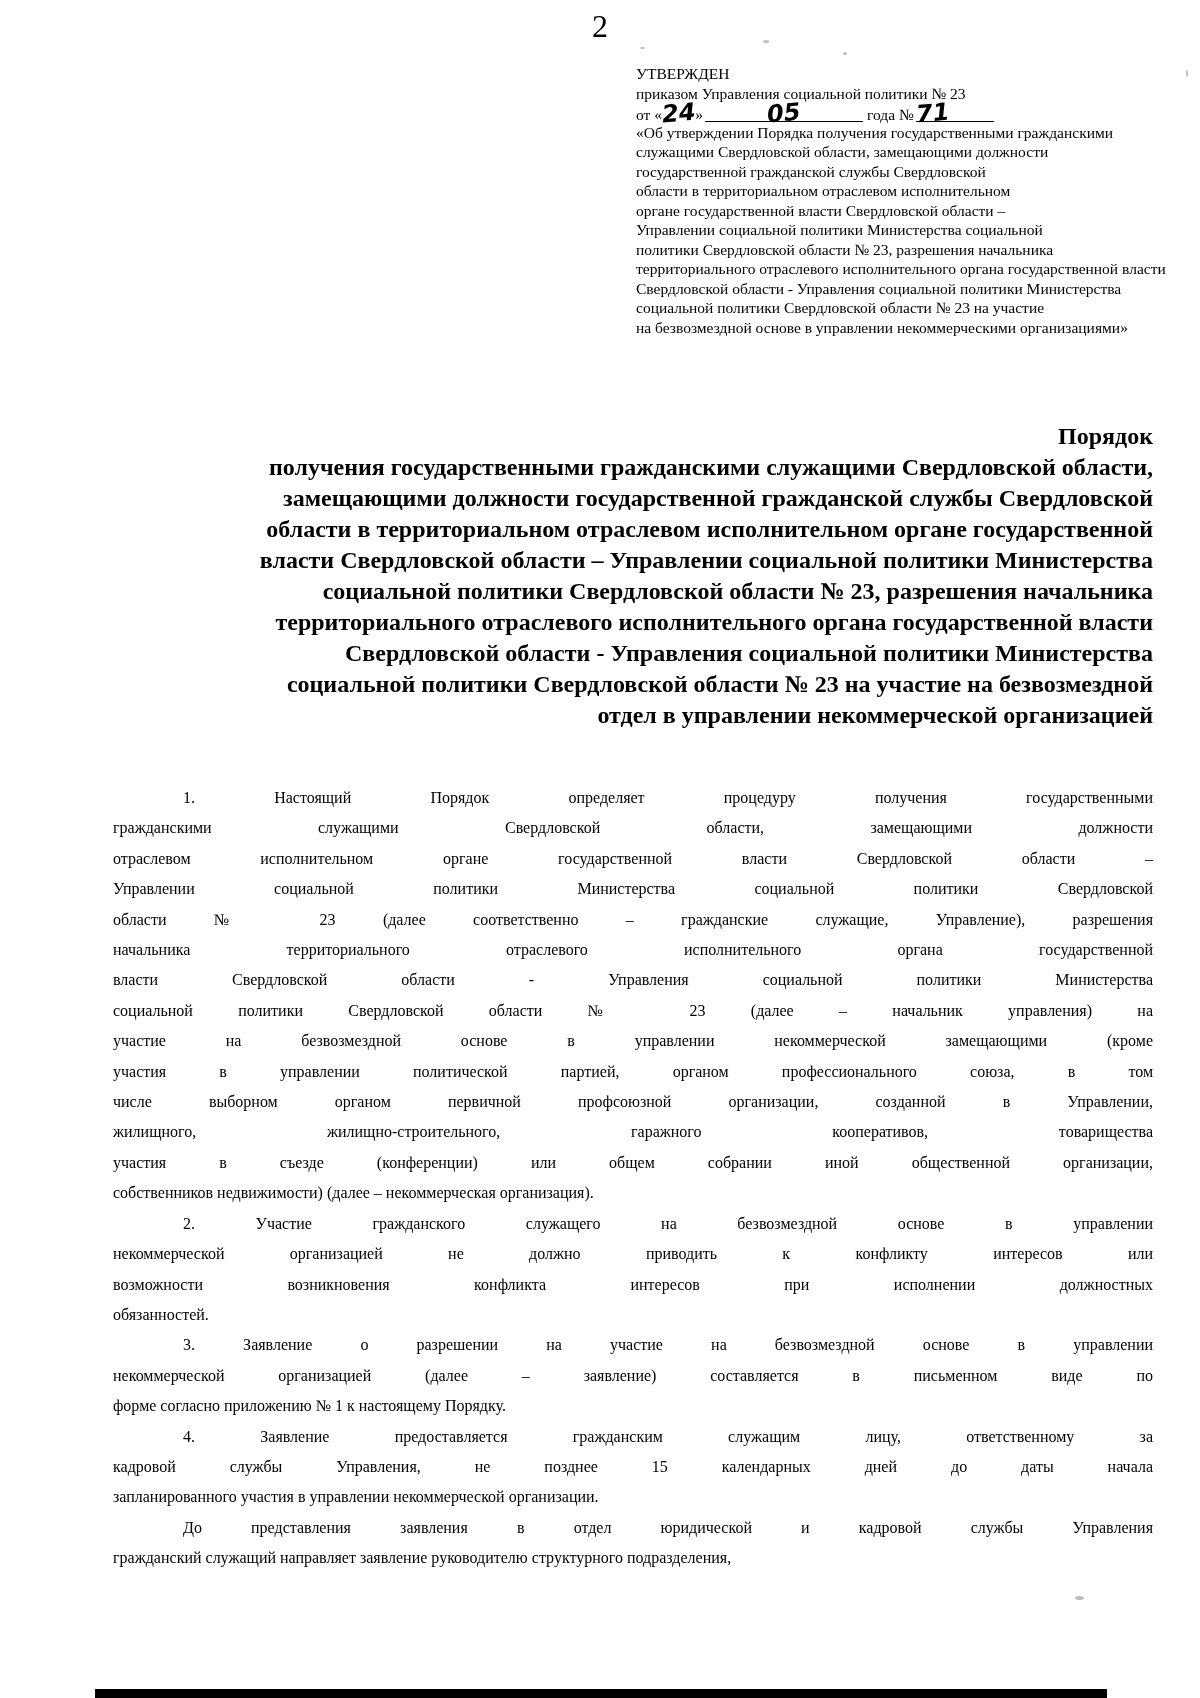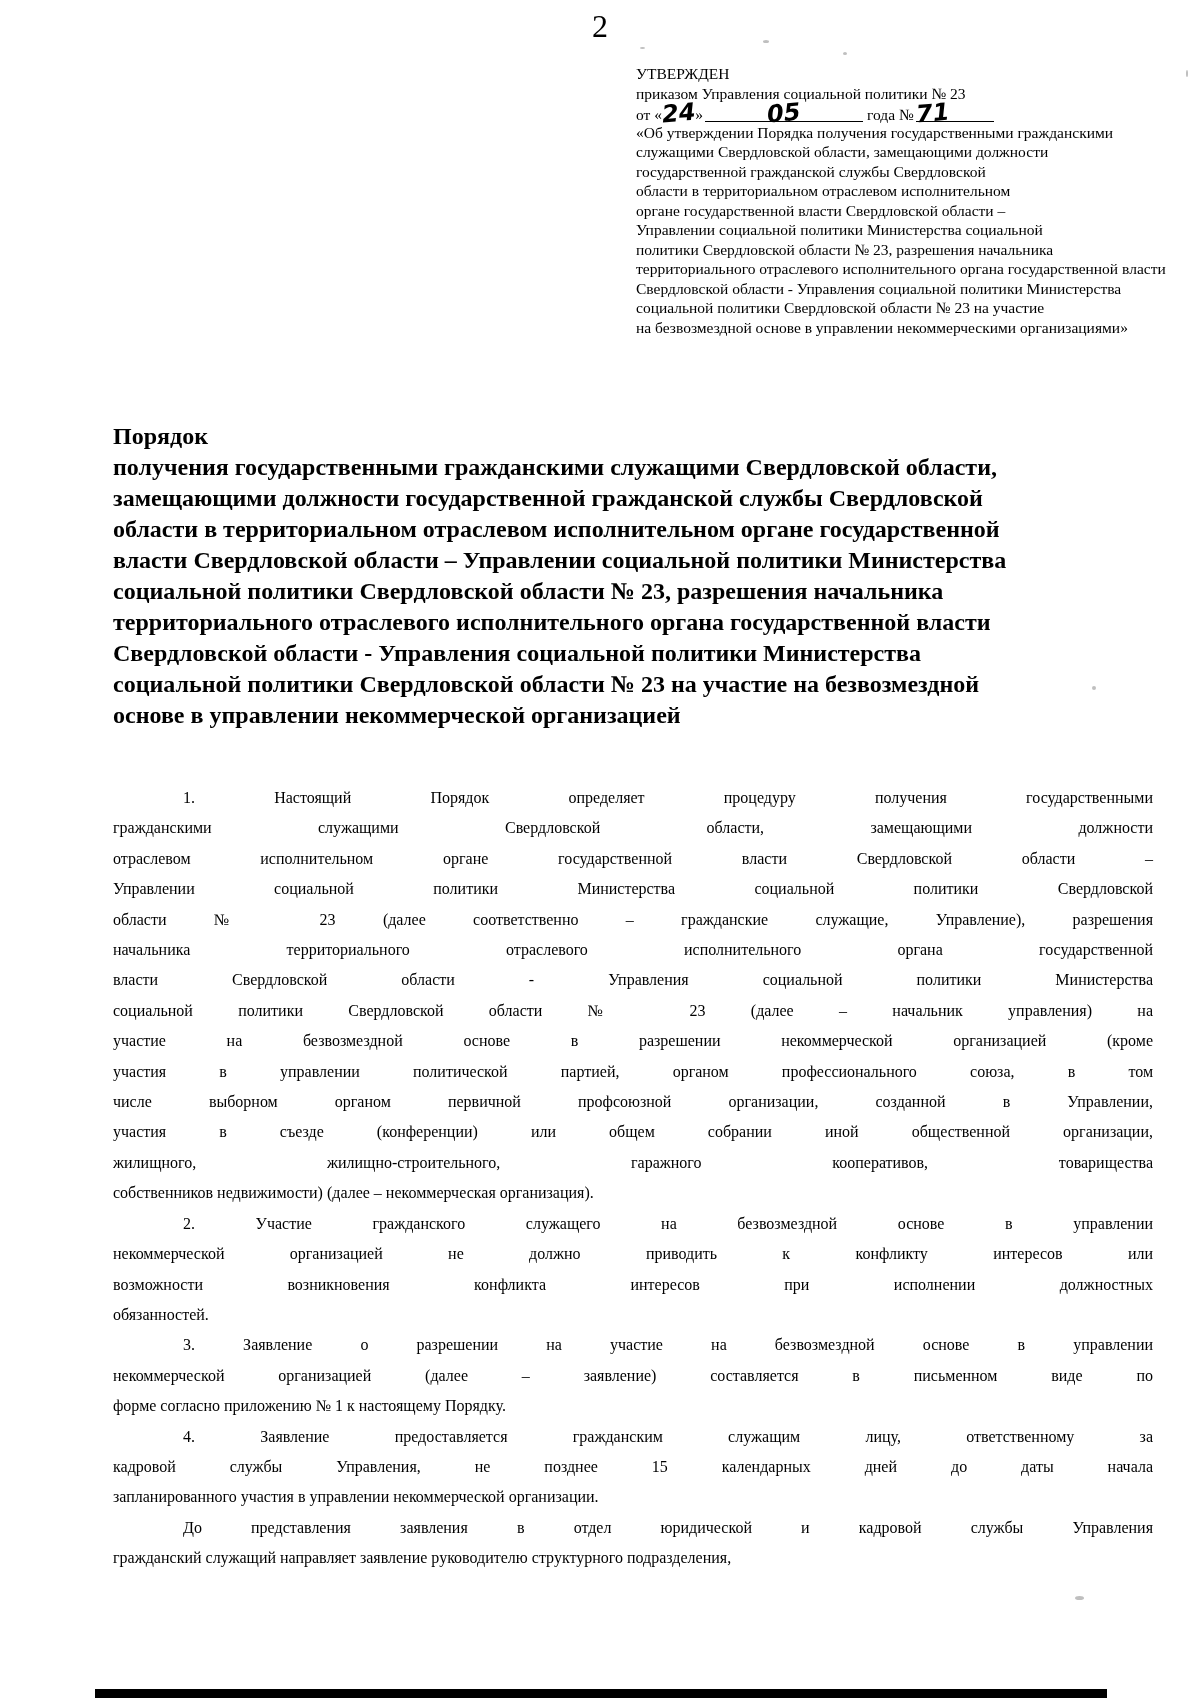--- a/index.html
+++ b/index.html
@@ -30,21 +30,21 @@
     display:inline-block; width:158px; border-bottom:1.6px solid #000;
     text-align:center; vertical-align:baseline; height:18px; margin-left:2px;
   }
   .blank-number {
     display:inline-block; width:78px; border-bottom:1.6px solid #000;
     text-align:left; vertical-align:baseline; height:18px; margin-left:2px;
   }
   
   .doc-title {
     position:absolute; left:113px; top:421px; width:1040px;
-    text-align:left; font-weight:bold; font-size:24px; line-height:31px;
+    text-align:right; font-weight:bold; font-size:24px; line-height:31px;
   }
   .title-line { white-space:nowrap; }
   
   .body-text {
     position:absolute; left:113px; top:783px; width:1040px;
     font-size:16px; line-height:30.4px;
   }
   .body-line { text-align:justify; text-align-last:justify; }
   .body-line.first { padding-left:70px; }
   .body-line.last { text-align-last:left; }
@@ -85,38 +85,38 @@
   <div class="doc-title" id="doc-title">
       <div class="title-line">Порядок</div>
       <div class="title-line">получения государственными гражданскими служащими Свердловской области,</div>
       <div class="title-line">замещающими должности государственной гражданской службы Свердловской</div>
       <div class="title-line">области в территориальном отраслевом исполнительном органе государственной</div>
       <div class="title-line">власти Свердловской области – Управлении социальной политики Министерства</div>
       <div class="title-line">социальной политики Свердловской области № 23, разрешения начальника</div>
       <div class="title-line">территориального отраслевого исполнительного органа государственной власти</div>
       <div class="title-line">Свердловской области - Управления социальной политики Министерства</div>
       <div class="title-line">социальной политики Свердловской области № 23 на участие на безвозмездной</div>
-      <div class="title-line">основе в управлении некоммерческой организацией</div>
+      <div class="title-line">отдел в управлении некоммерческой организацией</div>
     </div>
 
   <div class="body-text" id="body-text">
       <div>
         <div class="body-line first">1. Настоящий Порядок определяет процедуру получения государственными</div>
         <div class="body-line">гражданскими служащими Свердловской области, замещающими должности</div>
         <div class="body-line">отраслевом исполнительном органе государственной власти Свердловской области –</div>
         <div class="body-line">Управлении социальной политики Министерства социальной политики Свердловской</div>
         <div class="body-line">области № 23 (далее соответственно – гражданские служащие, Управление), разрешения</div>
         <div class="body-line">начальника территориального отраслевого исполнительного органа государственной</div>
         <div class="body-line">власти Свердловской области - Управления социальной политики Министерства</div>
         <div class="body-line">социальной политики Свердловской области № 23 (далее – начальник управления) на</div>
-        <div class="body-line">участие на безвозмездной основе в разрешении некоммерческой организацией (кроме</div>
+        <div class="body-line">участие на безвозмездной основе в управлении некоммерческой замещающими (кроме</div>
         <div class="body-line">участия в управлении политической партией, органом профессионального союза, в том</div>
         <div class="body-line">числе выборном органом первичной профсоюзной организации, созданной в Управлении,</div>
+        <div class="body-line">жилищного, жилищно-строительного, гаражного кооперативов, товарищества</div>
         <div class="body-line">участия в съезде (конференции) или общем собрании иной общественной организации,</div>
-        <div class="body-line">жилищного, жилищно-строительного, гаражного кооперативов, товарищества</div>
         <div class="body-line last">собственников недвижимости) (далее – некоммерческая организация).</div>
       </div>
       <div>
         <div class="body-line first">2. Участие гражданского служащего на безвозмездной основе в управлении</div>
         <div class="body-line">некоммерческой организацией не должно приводить к конфликту интересов или</div>
         <div class="body-line">возможности возникновения конфликта интересов при исполнении должностных</div>
         <div class="body-line last">обязанностей.</div>
       </div>
       <div>
         <div class="body-line first">3. Заявление о разрешении на участие на безвозмездной основе в управлении</div>

